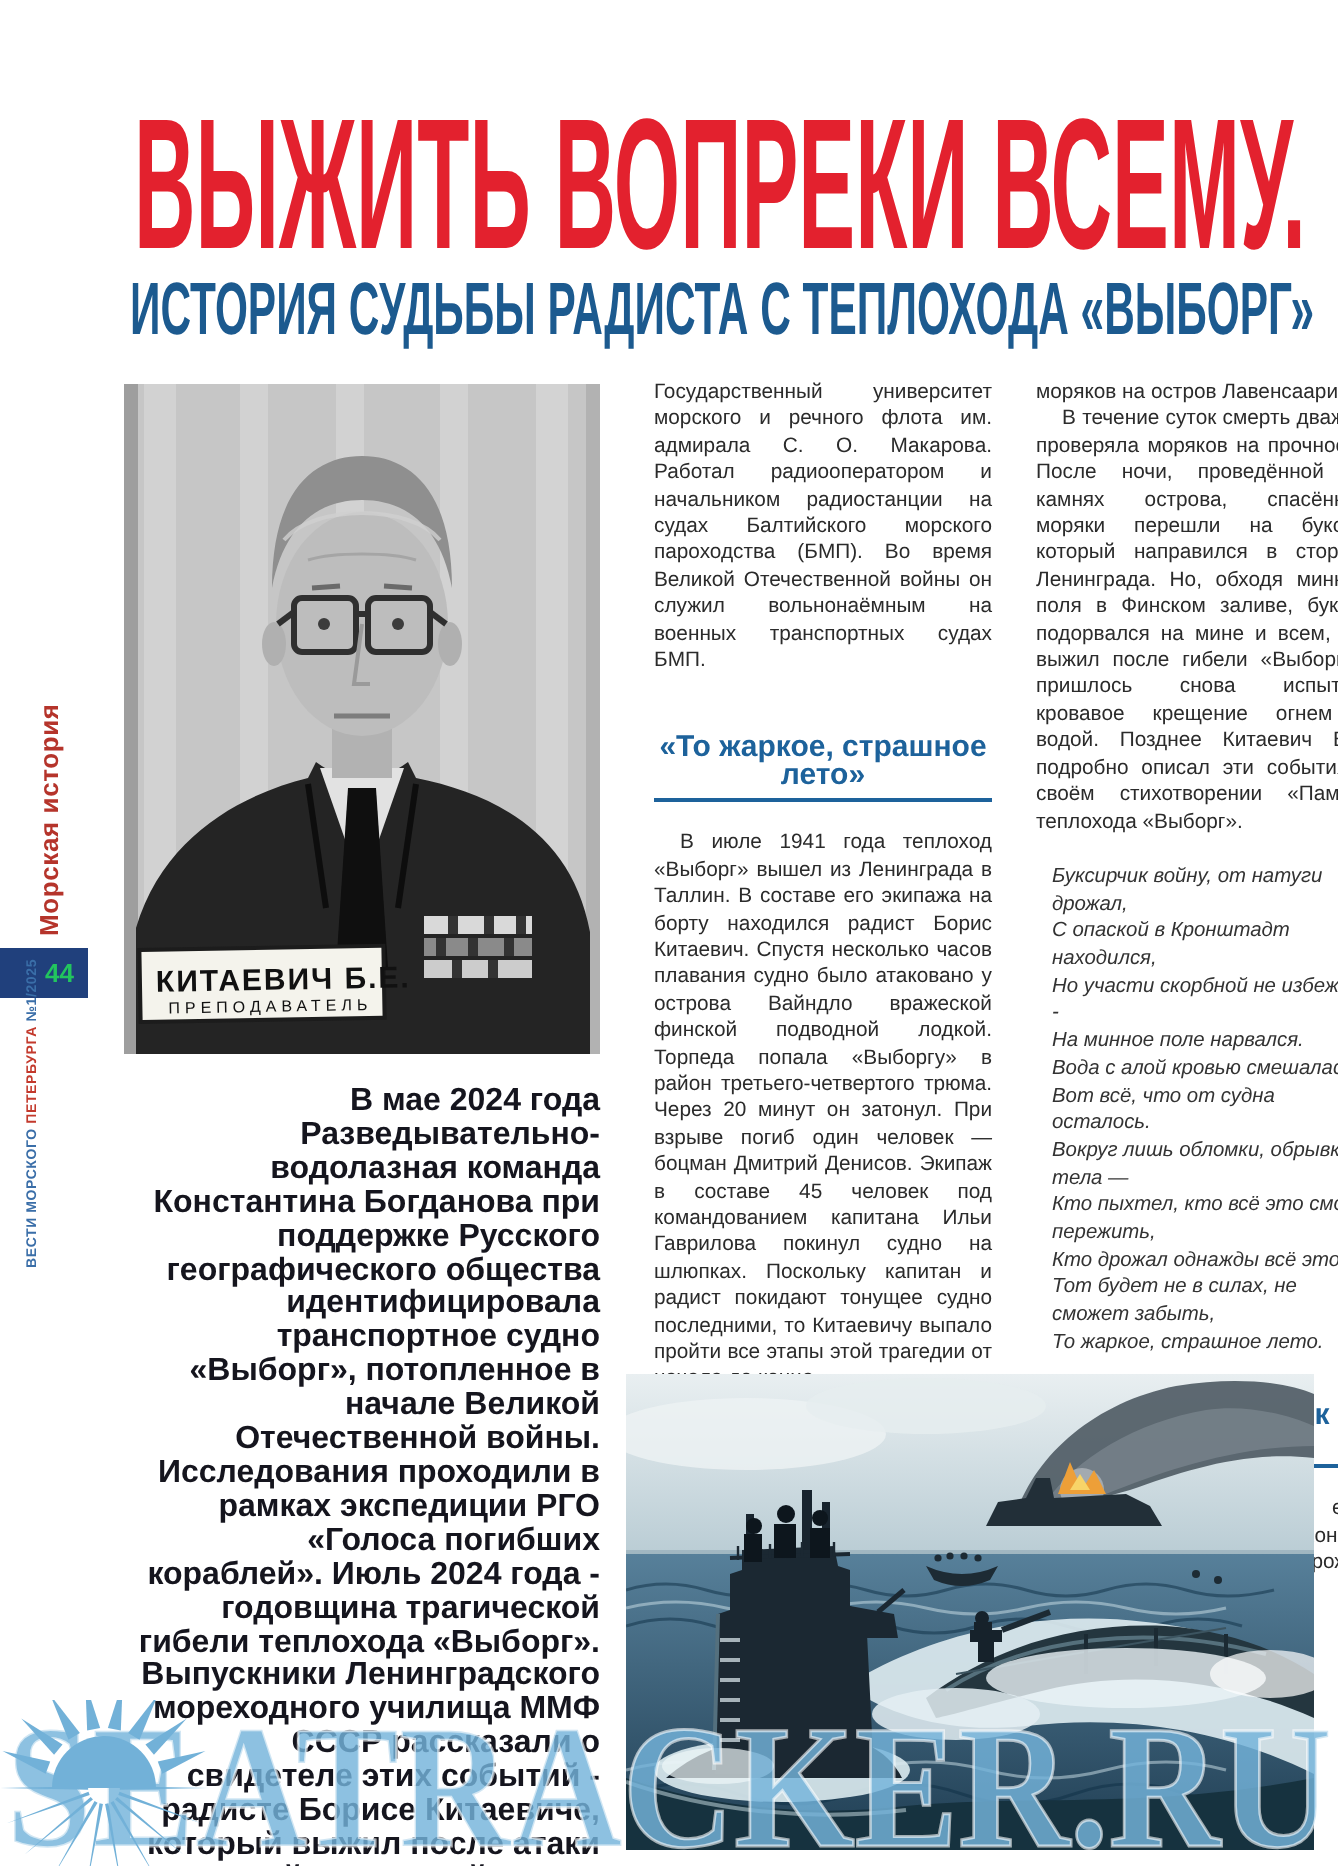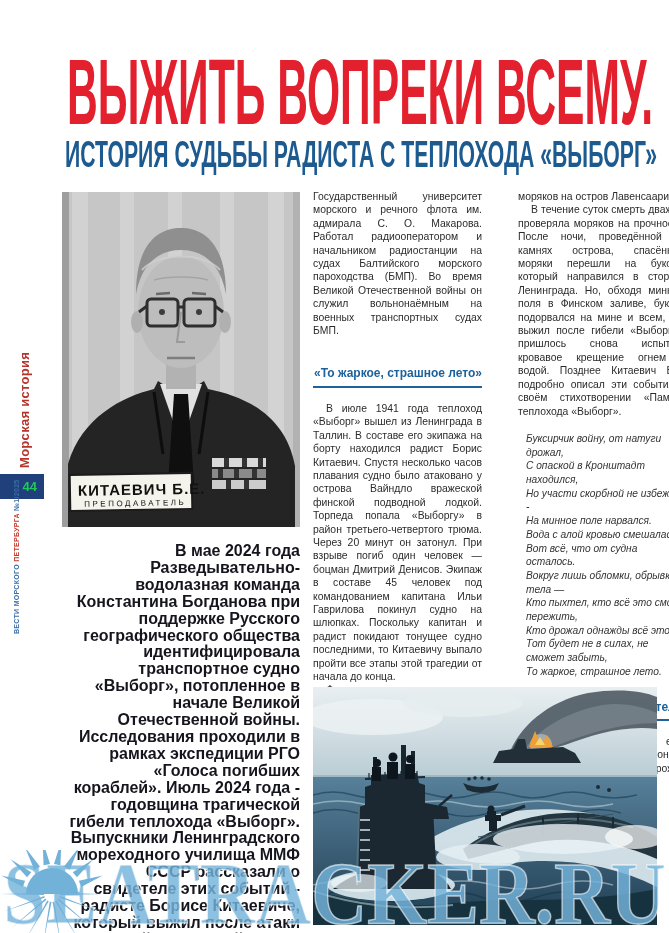--- a/index.html
+++ b/index.html
@@ -10,25 +10,25 @@
   #section-label{left:17px;top:468px;font-size:13px;font-weight:bold;color:#b5342b;letter-spacing:.3px;}
   #pagenum-box{position:absolute;left:0;top:474px;width:44px;height:25px;background:#20407c;
                color:#22c55e;font-size:13px;font-weight:bold;text-align:right;line-height:25px;padding-right:7px;box-sizing:border-box;}
   #journal-label{left:13px;top:634px;font-size:7px;letter-spacing:.3px;font-weight:bold;}
   #journal-label .b{color:#3a6ea8;} #journal-label .r{color:#c3392c;}
   
   #header-svg{position:absolute;left:0;top:40px;}
   
   .col{position:absolute;text-align:justify;font-size:10.4px;line-height:13.4px;color:#2b2b2b;}
   #col1{left:62px;top:192px;width:238px;}
-  #col2{left:313px;top:190px;width:169px;}
+  #col2{left:327px;top:190px;width:169px;}
   #col3{left:518px;top:190px;width:168px;}
   .col p{margin:0;}
   .indent{text-indent:13px;}
-  .sec-head{font-size:12px;font-weight:bold;color:#1d629b;text-align:right;margin:0;}
+  .sec-head{font-size:15px;font-weight:bold;color:#1d629b;text-align:center;margin:0;}
   .rule{height:2px;background:#1d629b;margin:5px 0 14px 0;}
   #col2 .sec-head{margin-top:30px;}
   #col3 .sec-head{margin-top:22px;}
   .poem{margin:14px 0 0 8px;font-style:italic;font-size:10.2px;line-height:13.7px;color:#333;text-align:left;}
   .poem p{margin:0;}
   
   #lead{margin-top:16px;text-align:right;font-weight:bold;font-size:16px;line-height:16.9px;color:#15151e;}
   #authors{margin-top:8px;text-align:right;font-style:italic;font-size:10.8px;color:#222;}
   #bio-block{width:158px;margin-left:auto;margin-top:15px;}
   #bio-heading{font-size:12px;font-weight:bold;color:#1d629b;text-align:center;margin:0;}

